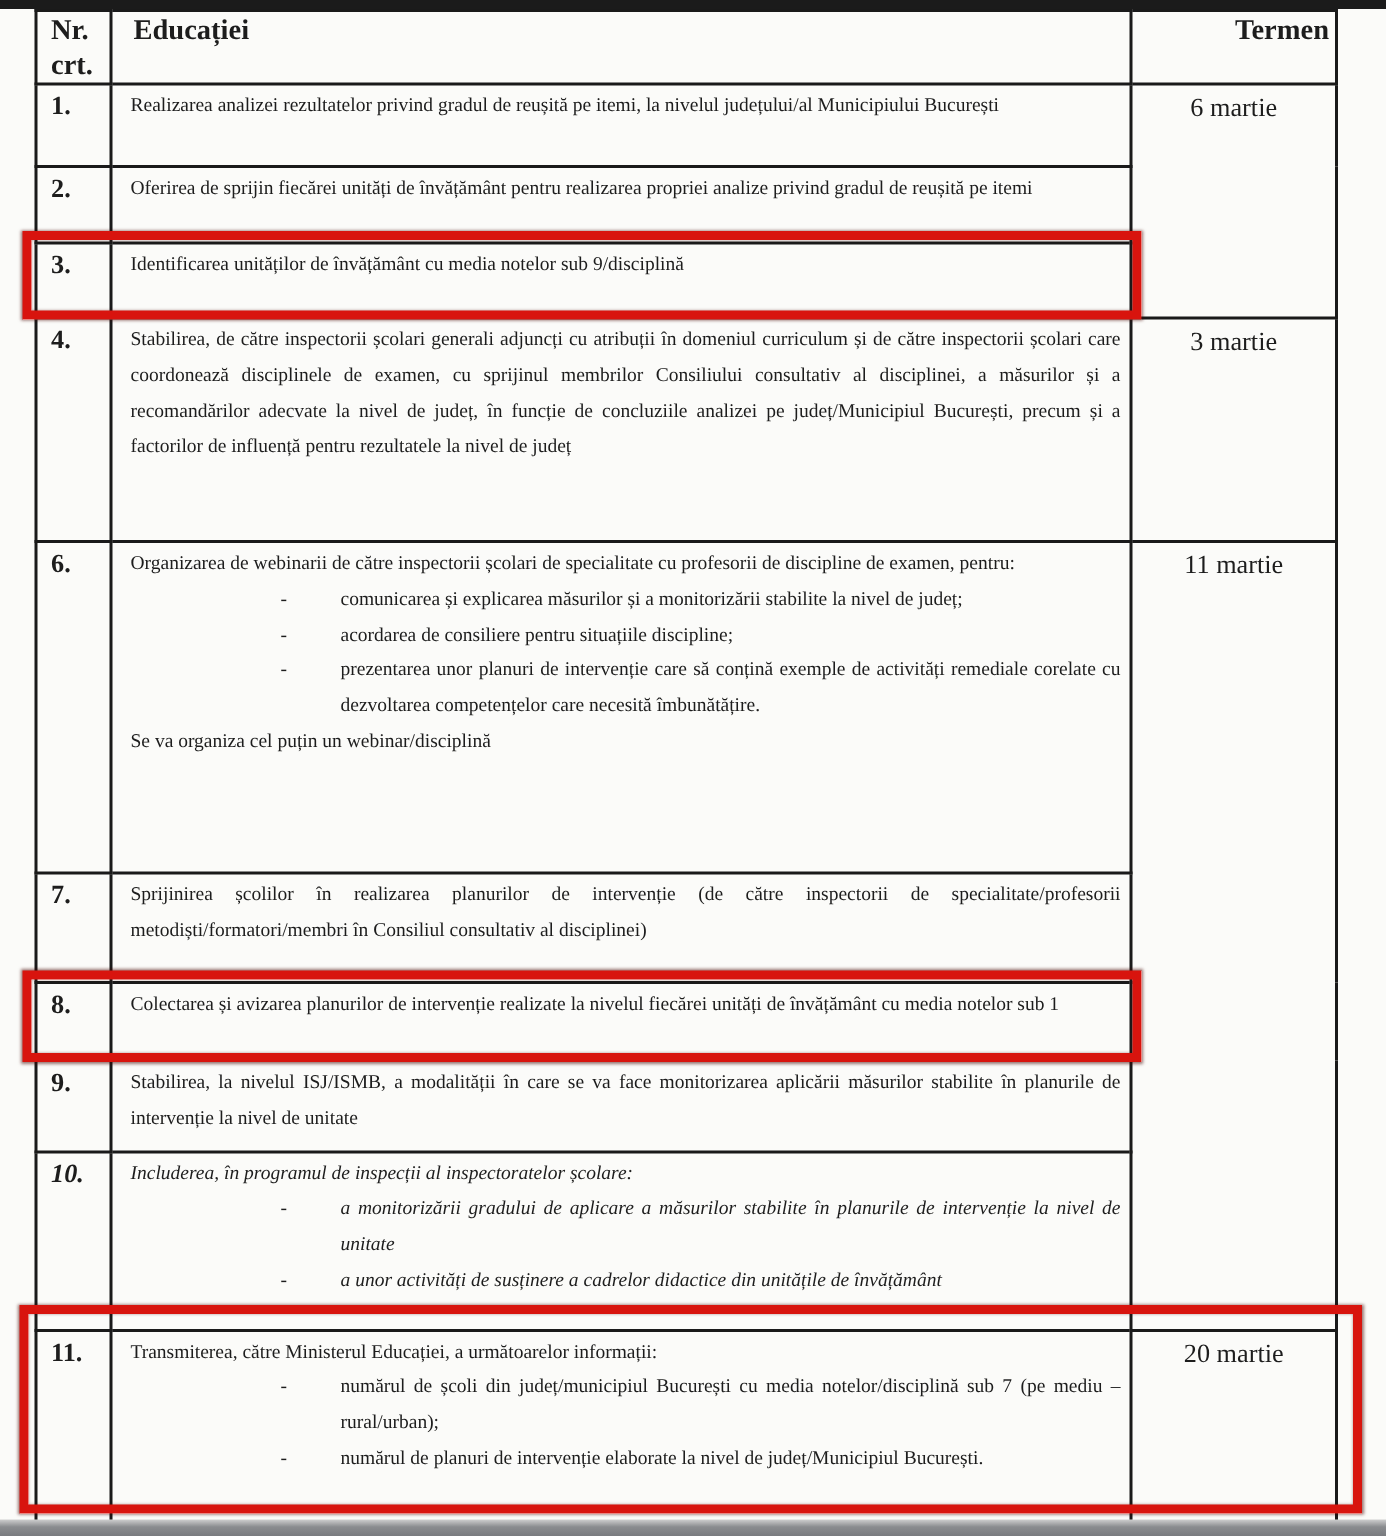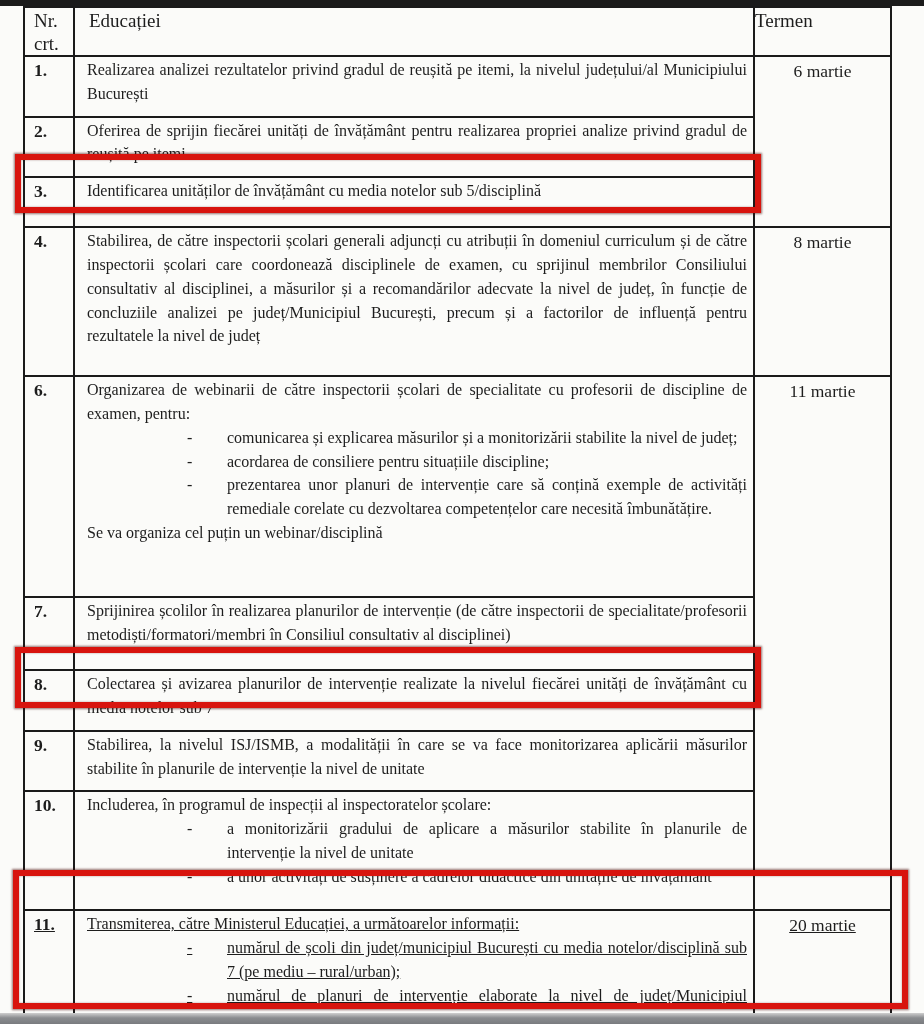--- a/index.html
+++ b/index.html
@@ -16,25 +16,25 @@
     border-collapse:collapse;table-layout:fixed;
   }
   table.plan col.c-nr{width:50px;}
   table.plan col.c-act{width:680px;}
   table.plan col.c-ter{width:137px;}
   table.plan th,table.plan td{
     border:2px solid #1a1a1a;vertical-align:top;box-sizing:border-box;
     overflow:hidden;
   }
   thead tr{height:47px;}
-  th{font-size:19px;font-weight:normal;text-align:left;padding:1px 4px 0 9px;line-height:23px;margin-left:16px;}
+  th{font-size:19px;font-weight:bold;text-align:left;padding:1px 4px 0 9px;line-height:23px;margin-left:16px;}
   th.h-act{padding-left:14px;}
-  th.h-ter{text-align:left;padding-left:0;}
+  th.h-ter{text-align:right;padding-left:0;}
   td.nr-cell{font-weight:bold;font-size:17.5px;padding:3px 2px 0 9px;}
-  td.act-cell{font-size:16px;line-height:23.8px;padding:1px 6px 10px 12px;}
+  td.act-cell{font-size:13px;line-height:23.8px;padding:1px 6px 10px 12px;}
   td.ter-cell{font-size:17.5px;text-align:center;padding-top:4px;margin-top:40px;}
   .ptext{text-align:justify;}
   .bullet{display:flex;padding-left:88px;}
   .bullet .dash{flex:none;width:52px;padding-left:12px;box-sizing:border-box;}
   .bullet .btxt{flex:1;text-align:justify;}
   .hl{
     position:absolute;box-sizing:border-box;border:6px solid #d8140e;
     box-shadow:0 0 2px 1px rgba(70,5,2,.55), inset 0 0 2px rgba(70,5,2,.45);
     pointer-events:none;
   }
@@ -71,29 +71,29 @@
         </tr>
         <tr style="height: 51px;">
           <td class="nr-cell">2.</td>
           <td class="act-cell">
             <div class="ptext">Oferirea de sprijin fiecărei unități de învățământ pentru realizarea propriei analize privind gradul de reușită pe itemi</div>
           </td>
         </tr>
         <tr style="height: 50px;">
           <td class="nr-cell">3.</td>
           <td class="act-cell">
-            <div class="ptext">Identificarea unităților de învățământ cu media notelor sub 5/disciplină</div>
+            <div class="ptext">Identificarea unităților de învățământ cu media notelor sub 9/disciplină</div>
           </td>
         </tr>
         <tr style="height: 149px;">
           <td class="nr-cell">4.</td>
           <td class="act-cell">
             <div class="ptext">Stabilirea, de către inspectorii școlari generali adjuncți cu atribuții în domeniul curriculum și de către inspectorii școlari care coordonează disciplinele de examen, cu sprijinul membrilor Consiliului consultativ al disciplinei, a măsurilor și a recomandărilor adecvate la nivel de județ, în funcție de concluziile analizei pe județ/Municipiul București, precum și a factorilor de influență pentru rezultatele la nivel de județ</div>
           </td>
-          <td class="ter-cell" rowspan="1">8 martie</td>
+          <td class="ter-cell" rowspan="1">3 martie</td>
         </tr>
         <tr style="height: 221px;">
           <td class="nr-cell">6.</td>
           <td class="act-cell">
             <div class="ptext">Organizarea de webinarii de către inspectorii școlari de specialitate cu profesorii de discipline de examen, pentru:</div>
             <div class="bullet">
               <span class="dash">-</span>
               <span class="btxt">comunicarea și explicarea măsurilor și a monitorizării stabilite la nivel de județ;</span>
             </div>
             <div class="bullet">
@@ -110,44 +110,44 @@
         </tr>
         <tr style="height: 73px;">
           <td class="nr-cell">7.</td>
           <td class="act-cell">
             <div class="ptext">Sprijinirea școlilor în realizarea planurilor de intervenție (de către inspectorii de specialitate/profesorii metodiști/formatori/membri în Consiliul consultativ al disciplinei)</div>
           </td>
         </tr>
         <tr style="height: 52px;">
           <td class="nr-cell">8.</td>
           <td class="act-cell">
-            <div class="ptext">Colectarea și avizarea planurilor de intervenție realizate la nivelul fiecărei unități de învățământ cu media notelor sub 7</div>
+            <div class="ptext">Colectarea și avizarea planurilor de intervenție realizate la nivelul fiecărei unități de învățământ cu media notelor sub 1</div>
           </td>
         </tr>
         <tr style="height: 52px;">
           <td class="nr-cell">9.</td>
           <td class="act-cell">
             <div class="ptext">Stabilirea, la nivelul ISJ/ISMB, a modalității în care se va face monitorizarea aplicării măsurilor stabilite în planurile de intervenție la nivel de unitate</div>
           </td>
         </tr>
-        <tr style="height: 119px;">
+        <tr style="height: 119px; font-style: italic;">
           <td class="nr-cell">10.</td>
           <td class="act-cell">
             <div class="ptext">Includerea, în programul de inspecții al inspectoratelor școlare:</div>
             <div class="bullet">
               <span class="dash">-</span>
               <span class="btxt">a monitorizării gradului de aplicare a măsurilor stabilite în planurile de intervenție la nivel de unitate</span>
             </div>
             <div class="bullet">
               <span class="dash">-</span>
               <span class="btxt">a unor activități de susținere a cadrelor didactice din unitățile de învățământ</span>
             </div>
           </td>
         </tr>
-        <tr style="height: 130px; text-decoration: underline;">
+        <tr style="height: 130px;">
           <td class="nr-cell">11.</td>
           <td class="act-cell">
             <div class="ptext">Transmiterea, către Ministerul Educației, a următoarelor informații:</div>
             <div class="bullet">
               <span class="dash">-</span>
               <span class="btxt">numărul de școli din județ/municipiul București cu media notelor/disciplină sub 7 (pe mediu – rural/urban);</span>
             </div>
             <div class="bullet">
               <span class="dash">-</span>
               <span class="btxt">numărul de planuri de intervenție elaborate la nivel de județ/Municipiul București.</span>

